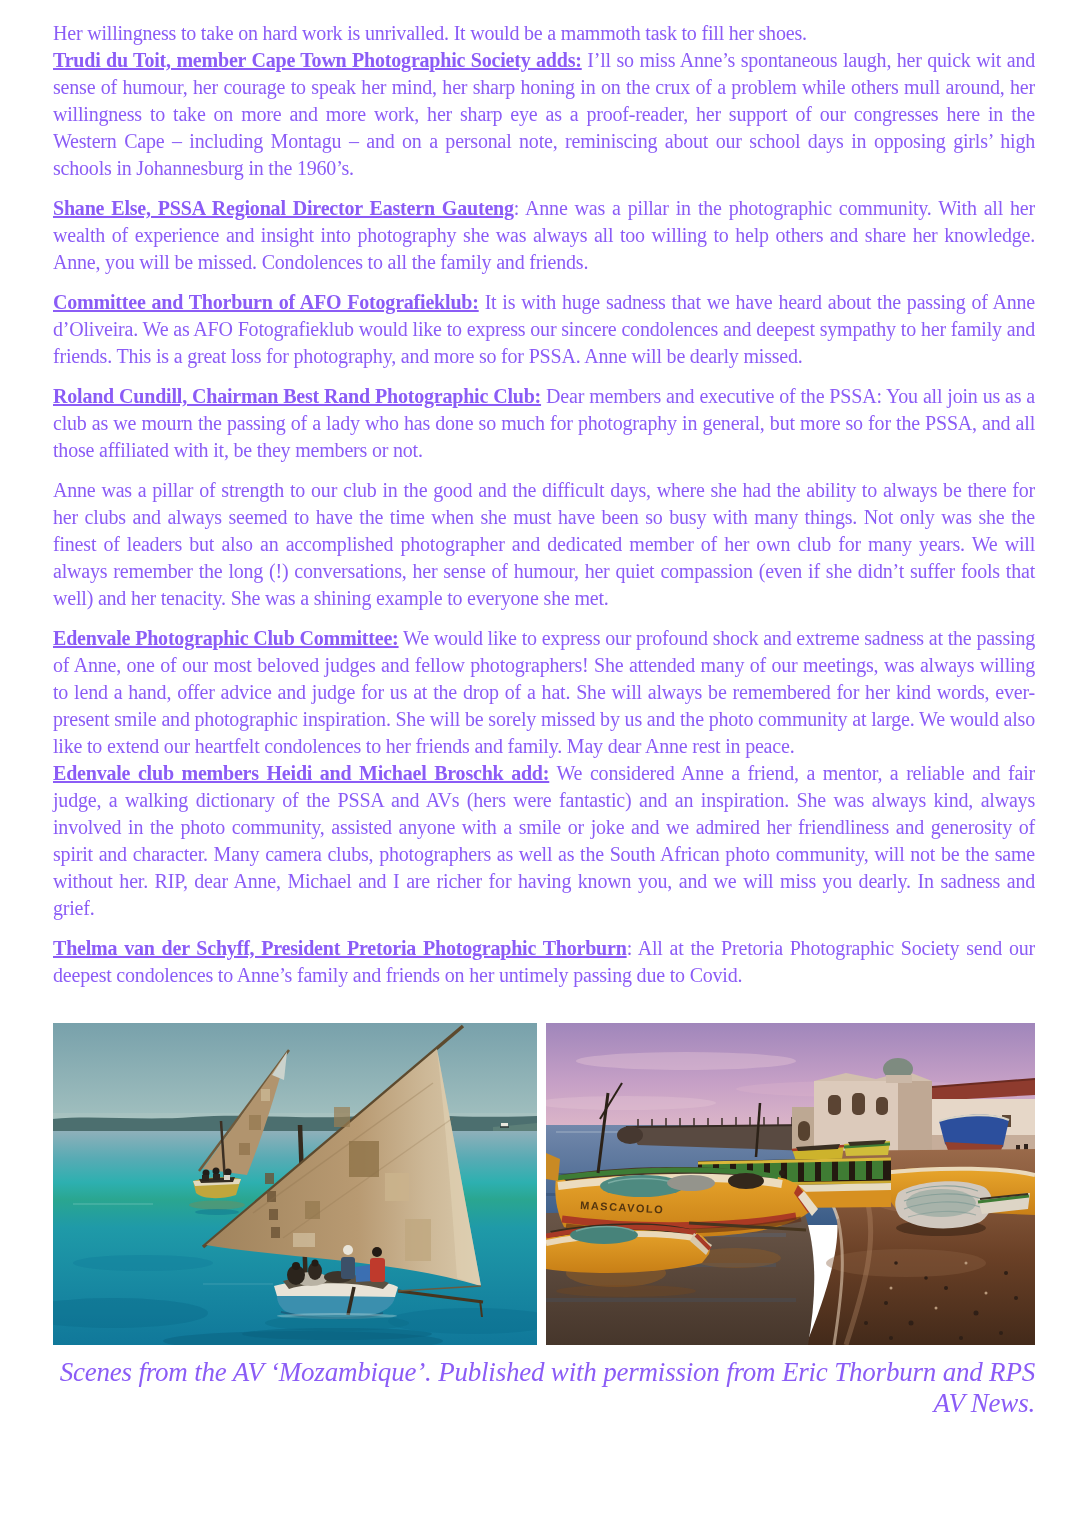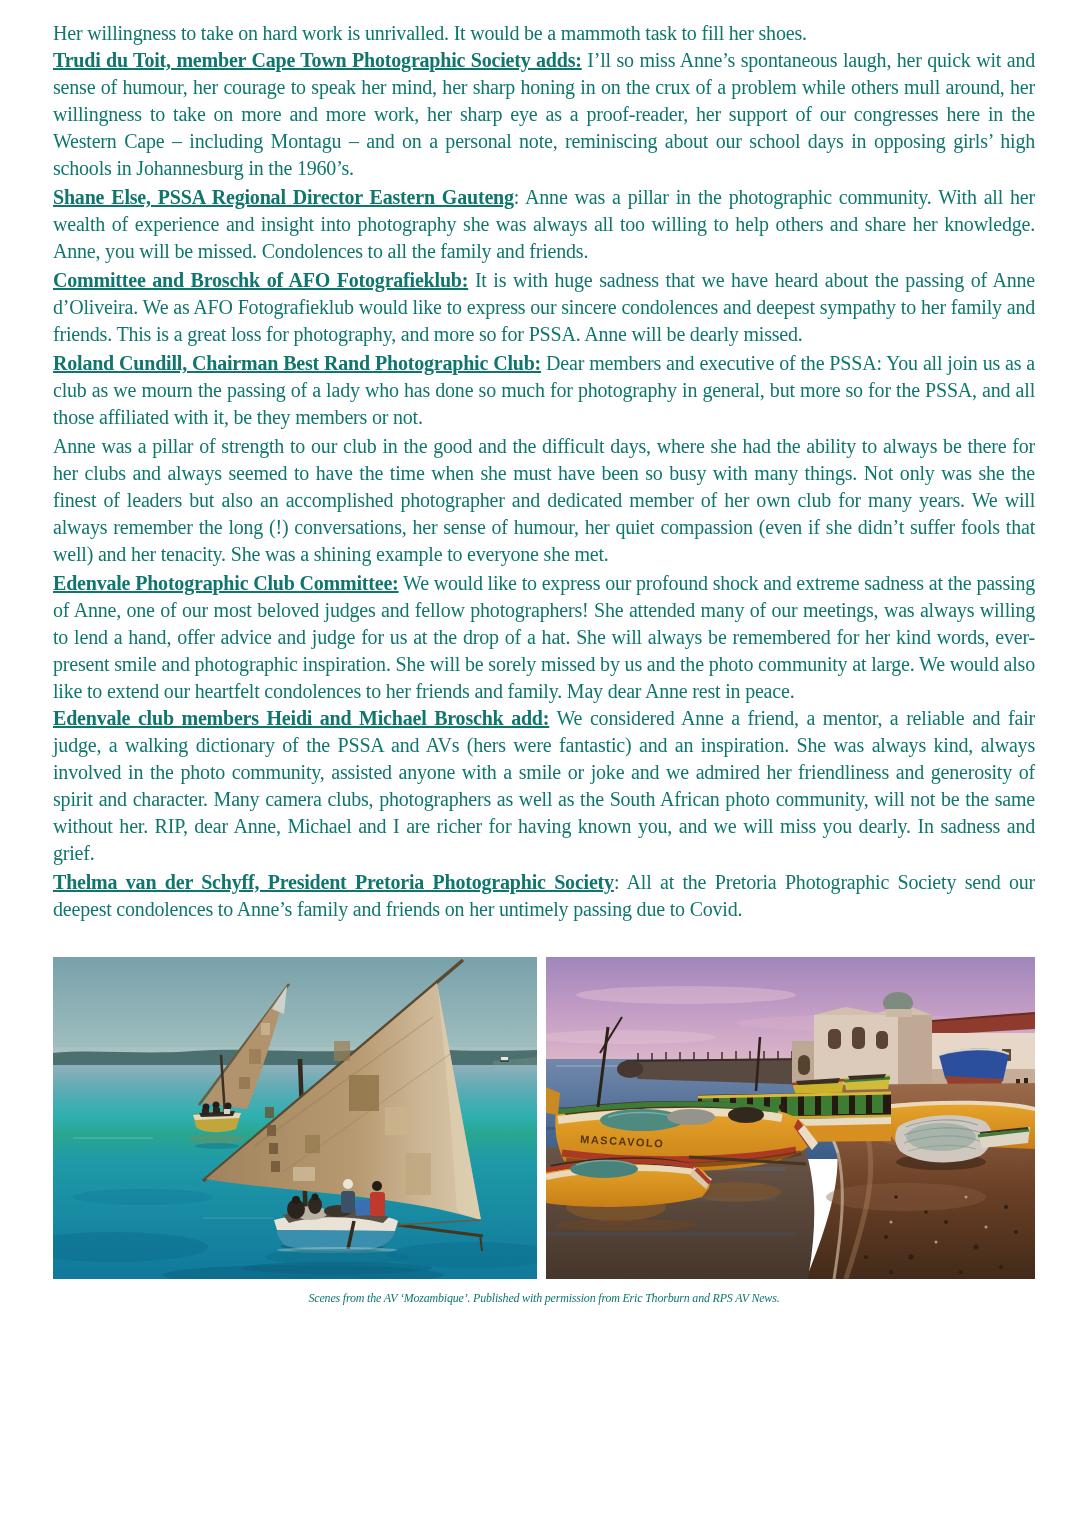--- a/index.html
+++ b/index.html
@@ -4,74 +4,74 @@
 <style>
   html,body{margin:0;padding:0;background:#ffffff;}
   .page{
     position:relative;
     width:1086px;height:1536px;
     background:#ffffff;
     overflow:hidden;
     box-sizing:border-box;
     padding:20px 51px 0 53px;
     font-family:"Liberation Serif", serif;
-    color:#0f766e;
+    color:#8b5cf6;
   }
   .article{
     width:982px;
     font-size:20px;
     line-height:27px;
     letter-spacing:-0.2px;
     text-align:justify;
   }
   .article p.para{margin:0;}
-  .article p.gap{margin-top:2px;}
+  .article p.gap{margin-top:13px;}
   .lead{font-weight:bold;text-decoration:underline;}
   figure.photos{
     margin:34px 0 0 0;
     width:982px;height:322px;
     display:flex;
     gap:9px;
   }
   .photo{
     height:322px;
     overflow:hidden;
     flex:none;
   }
   .photo svg{display:block;}
   p.caption{
     margin:12px 0 0 0;
-    font-size:12px;
+    font-size:27px;
     font-style:italic;
-    text-align:center;
+    text-align:right;
     letter-spacing:-0.2px;
   }
   .boatname{
     font-family:"Liberation Sans", sans-serif;
     font-weight:bold;
     font-size:11px;
     letter-spacing:1.5px;
     fill:#54350f;
   }
 </style>
 </head>
 <body>
 
 <div class="page">
 
   <div class="article">
     <p class="para"><b class="lead"></b><span>Her willingness to take on hard work is unrivalled. It would be a mammoth task to fill her shoes.</span></p>
     <p class="para"><b class="lead">Trudi du Toit, member Cape Town Photographic Society adds:</b><span> I’ll so miss Anne’s spontaneous laugh, her quick wit and sense of humour, her courage to speak her mind, her sharp honing in on the crux of a problem while others mull around, her willingness to take on more and more work, her sharp eye as a proof-reader, her support of our congresses here in the Western Cape – including Montagu – and on a personal note, reminiscing about our school days in opposing girls’ high schools in Johannesburg in the 1960’s.</span></p>
     <p class="para gap"><b class="lead">Shane Else, PSSA Regional Director Eastern Gauteng</b><span>: Anne was a pillar in the photographic community.  With all her wealth of experience and insight into photography she was always all too willing to help others and share her knowledge. Anne, you will be missed. Condolences to all the family and friends.</span></p>
-    <p class="para gap"><b class="lead">Committee and Broschk of AFO Fotografieklub:</b><span> It is with huge sadness that we have heard about the passing of Anne d’Oliveira. We as AFO Fotografieklub would like to express our sincere condolences and deepest sympathy to her family and friends. This is a great loss for photography, and more so for PSSA. Anne will be dearly missed.</span></p>
+    <p class="para gap"><b class="lead">Committee and Thorburn of AFO Fotografieklub:</b><span> It is with huge sadness that we have heard about the passing of Anne d’Oliveira. We as AFO Fotografieklub would like to express our sincere condolences and deepest sympathy to her family and friends. This is a great loss for photography, and more so for PSSA. Anne will be dearly missed.</span></p>
     <p class="para gap"><b class="lead">Roland Cundill, Chairman Best Rand Photographic Club:</b><span> Dear members and executive of the PSSA: You all join us as a club as we mourn the passing of a lady who has done so much for photography in general, but more so for the PSSA, and all those affiliated with it, be they members or not.</span></p>
     <p class="para gap"><b class="lead"></b><span>Anne was a pillar of strength to our club in the good and the difficult days, where she had the ability to always be there for her clubs and always seemed to have the time when she must have been so busy with many things. Not only was she the finest of leaders but also an accomplished photographer and dedicated member of her own club for many years.  We will always remember the long (!) conversations, her sense of humour, her quiet compassion (even if she didn’t suffer fools that well) and her tenacity. She was a shining example to everyone she met.</span></p>
     <p class="para gap"><b class="lead">Edenvale Photographic Club Committee:</b><span> We would like to express our profound shock and extreme sadness at the passing of Anne, one of our most beloved judges and fellow photographers! She attended many of our meetings, was always willing to lend a hand, offer advice and judge for us at the drop of a hat. She will always be remembered for her kind words, ever-present smile and photographic inspiration.  She will be sorely missed by us and the photo community at large. We would also like to extend our heartfelt condolences to her friends and family. May dear Anne rest in peace.</span></p>
     <p class="para"><b class="lead">Edenvale club members Heidi and Michael Broschk add:</b><span> We considered Anne a friend, a mentor, a reliable and fair judge, a walking dictionary of the PSSA and AVs (hers were fantastic) and an inspiration. She was always kind, always involved in the photo community, assisted anyone with a smile or joke and we admired her friendliness and generosity of spirit and character. Many camera clubs, photographers as well as the South African photo community, will not be the same without her. RIP, dear Anne, Michael and I are richer for having known you, and we will miss you dearly. In sadness and grief.</span></p>
-    <p class="para gap"><b class="lead">Thelma van der Schyff, President Pretoria Photographic Society</b><span>: All at the Pretoria Photographic Society send our deepest condolences to Anne’s family and friends on her untimely passing due to Covid.</span></p>
+    <p class="para gap"><b class="lead">Thelma van der Schyff, President Pretoria Photographic Thorburn</b><span>: All at the Pretoria Photographic Society send our deepest condolences to Anne’s family and friends on her untimely passing due to Covid.</span></p>
   </div>
 
   <figure class="photos">
 
     <div class="photo" style="width:484px">
       <svg width="484" height="322" viewBox="0 0 484 322" role="img" aria-label="Two dhows with patched tan lateen sails sailing on turquoise water">
         <defs>
           <linearGradient id="skyL" x1="0" y1="0" x2="0" y2="1">
             <stop offset="0" stop-color="#78a1ab"></stop>
             <stop offset="1" stop-color="#a6c3c1"></stop>

